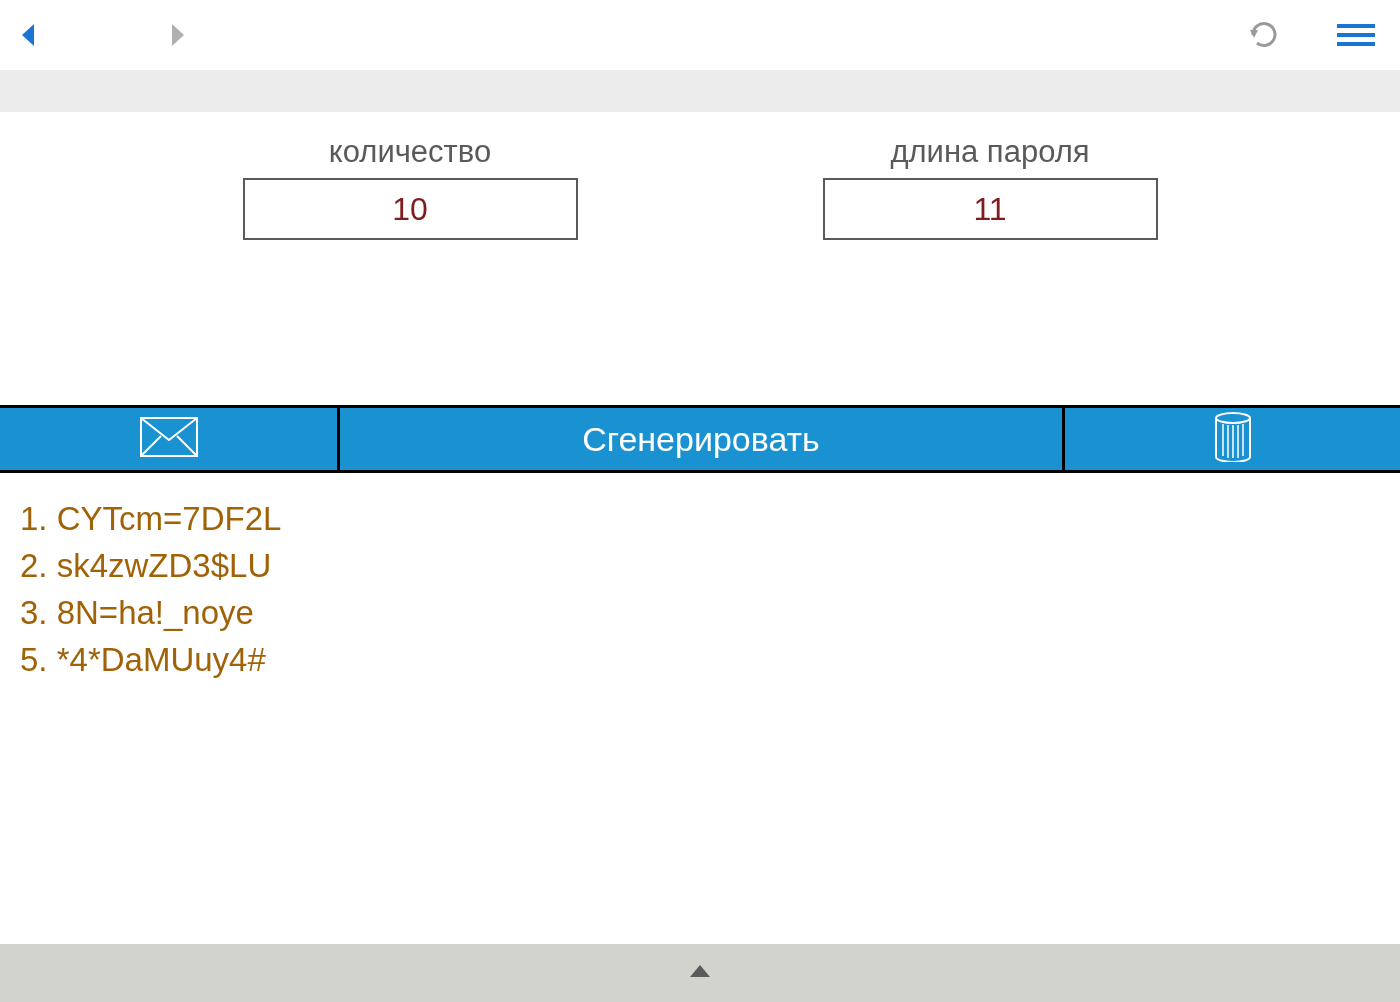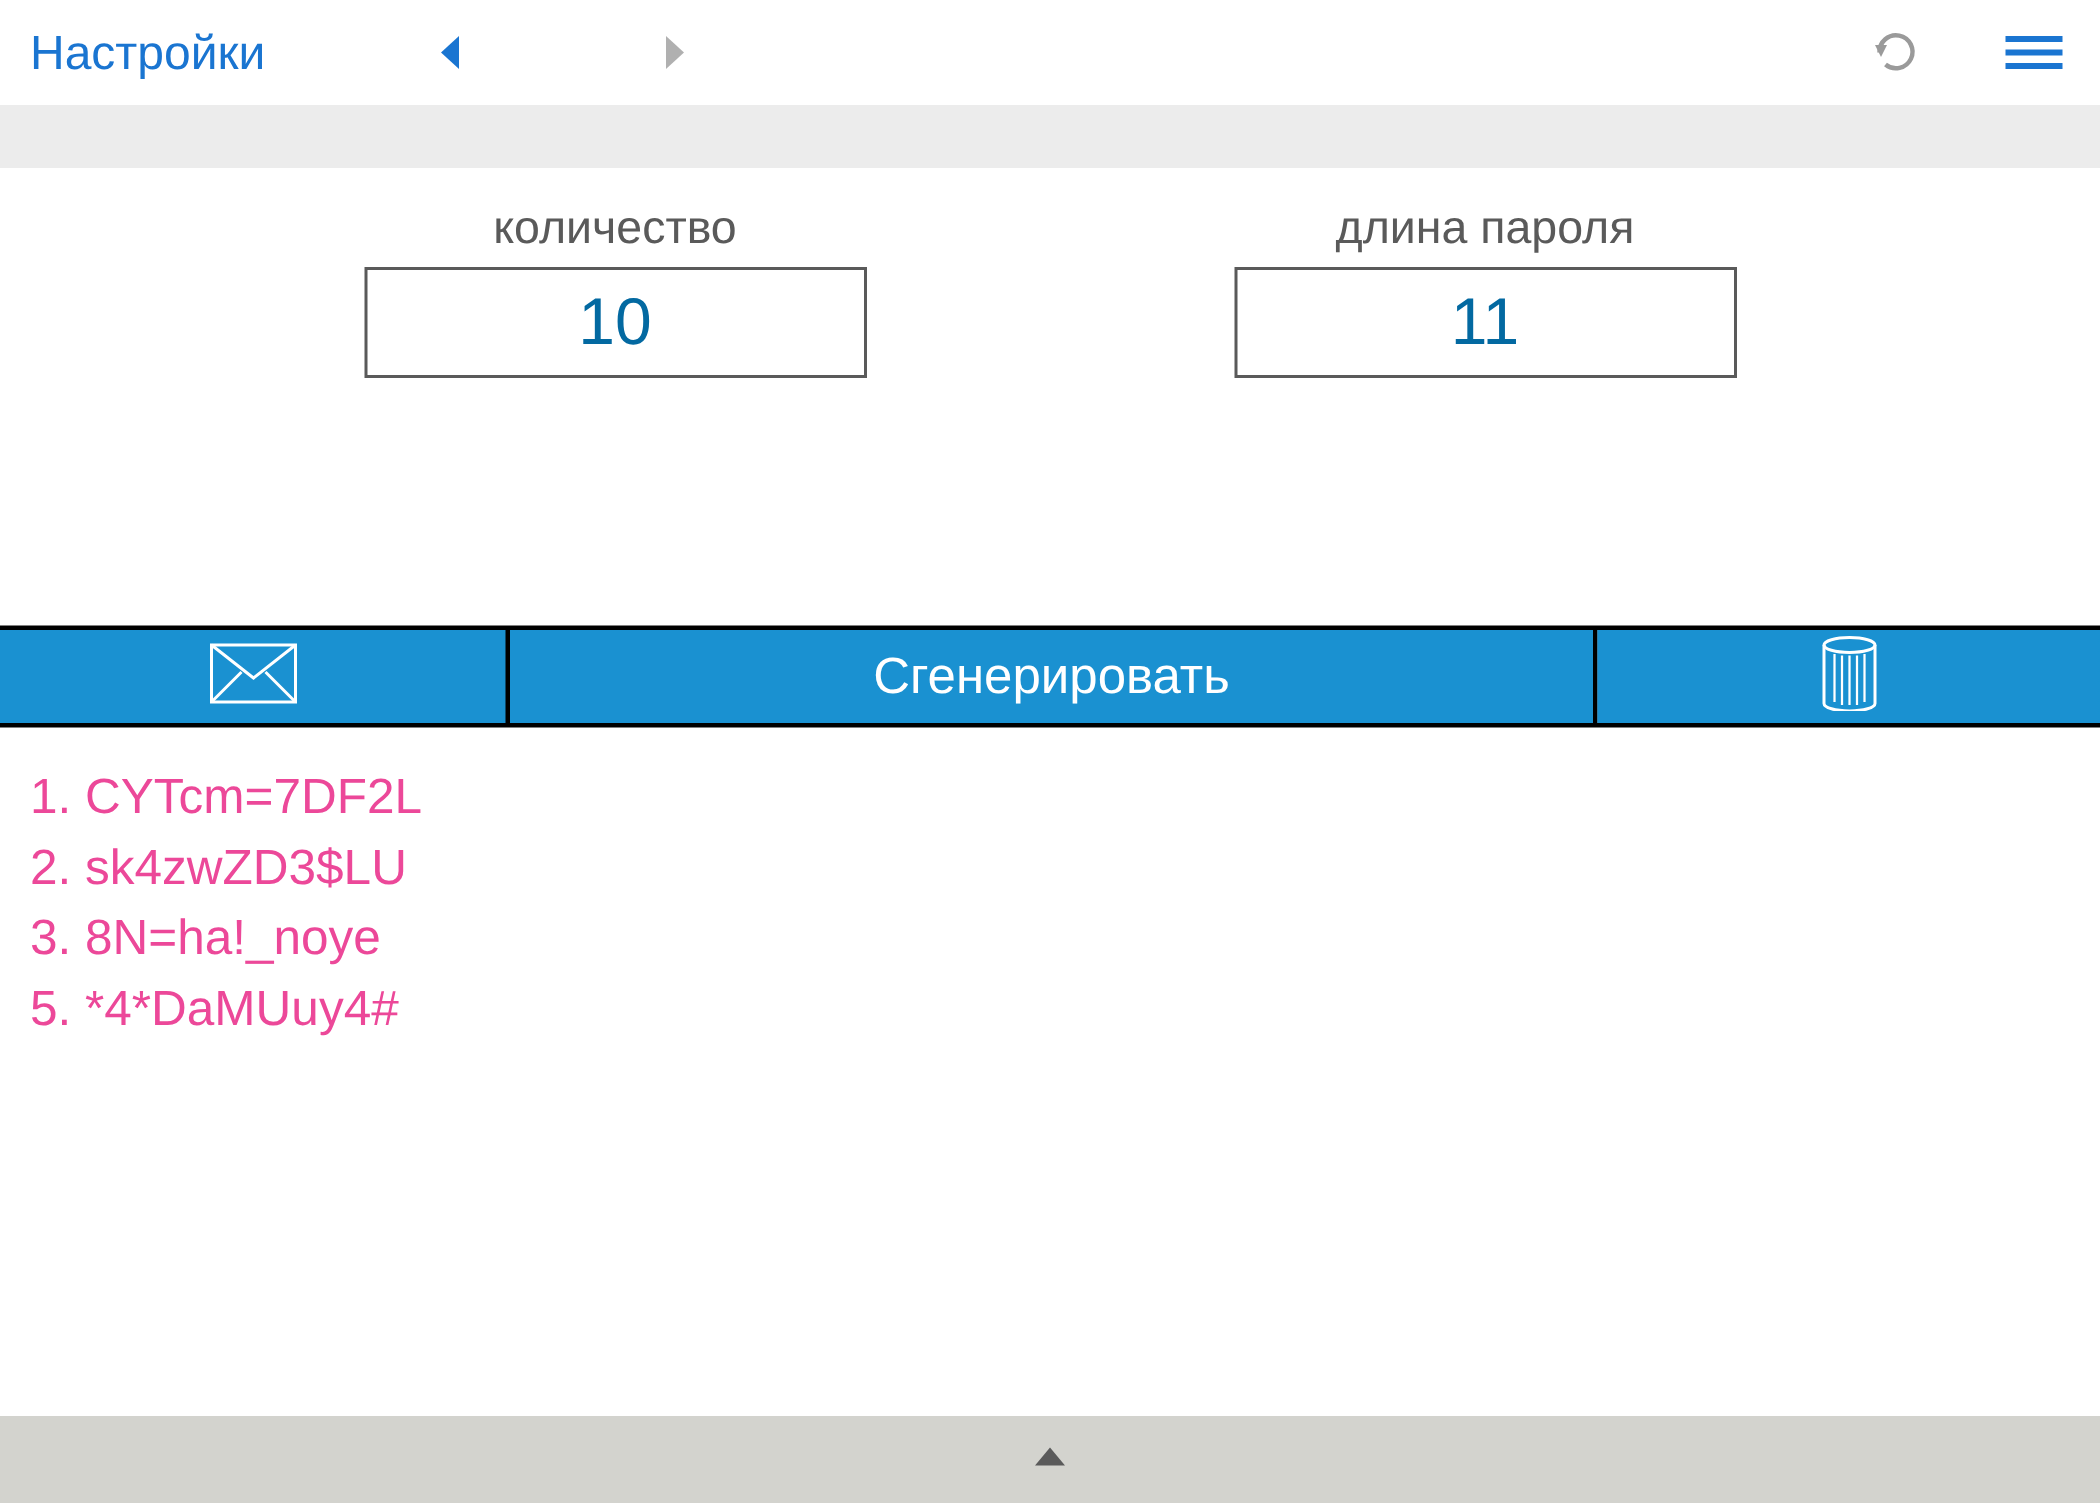--- a/index.html
+++ b/index.html
@@ -81,27 +81,27 @@
       flex-direction: column;
       align-items: center;
     }
     .input-label {
       color: #5a5a5a;
       font-size: 31px;
       margin-bottom: 8px;
     }
     .input-box {
       width: 335px;
-      height: 74px;
+      height: 62px;
       border: 2px solid #5a5a5a;
       display: flex;
       align-items: center;
       justify-content: center;
-      font-size: 44px;
-      color: #0369a1;
+      font-size: 32px;
+      color: #7f1d1d;
     }
     .button-bar {
       display: flex;
       margin-top: 165px;
       border-top: 3px solid #000000;
       border-bottom: 3px solid #000000;
       height: 68px;
     }
     .mail-button {
       width: 340px;
@@ -130,42 +130,41 @@
       align-items: center;
       justify-content: center;
       cursor: pointer;
     }
     .password-list {
       padding: 22px 20px 0 20px;
       height: 360px;
       overflow: hidden;
     }
     .password-item {
-      color: #ec4899;
+      color: #a16207;
       font-size: 33px;
       line-height: 47px;
     }
     .bottom-bar {
       position: absolute;
       bottom: 0;
       left: 0;
       right: 0;
       height: 58px;
       background: #d3d3ce;
       display: flex;
       align-items: center;
       justify-content: center;
       cursor: pointer;
     }
   </style>
 </head>
 <body>
 
 <div class="top-bar">
-  <span class="settings-link">Настройки</span>
   <span class="nav-arrow-left">
     <svg width="18" height="26" viewBox="0 0 18 26">
         <polygon points="14,2 14,24 2,13" fill="#1a75d1"></polygon>
       </svg>
   </span>
   <span class="nav-arrow-right">
     <svg width="18" height="26" viewBox="0 0 18 26">
         <polygon points="4,2 4,24 16,13" fill="#b0b0b0"></polygon>
       </svg>
   </span>

